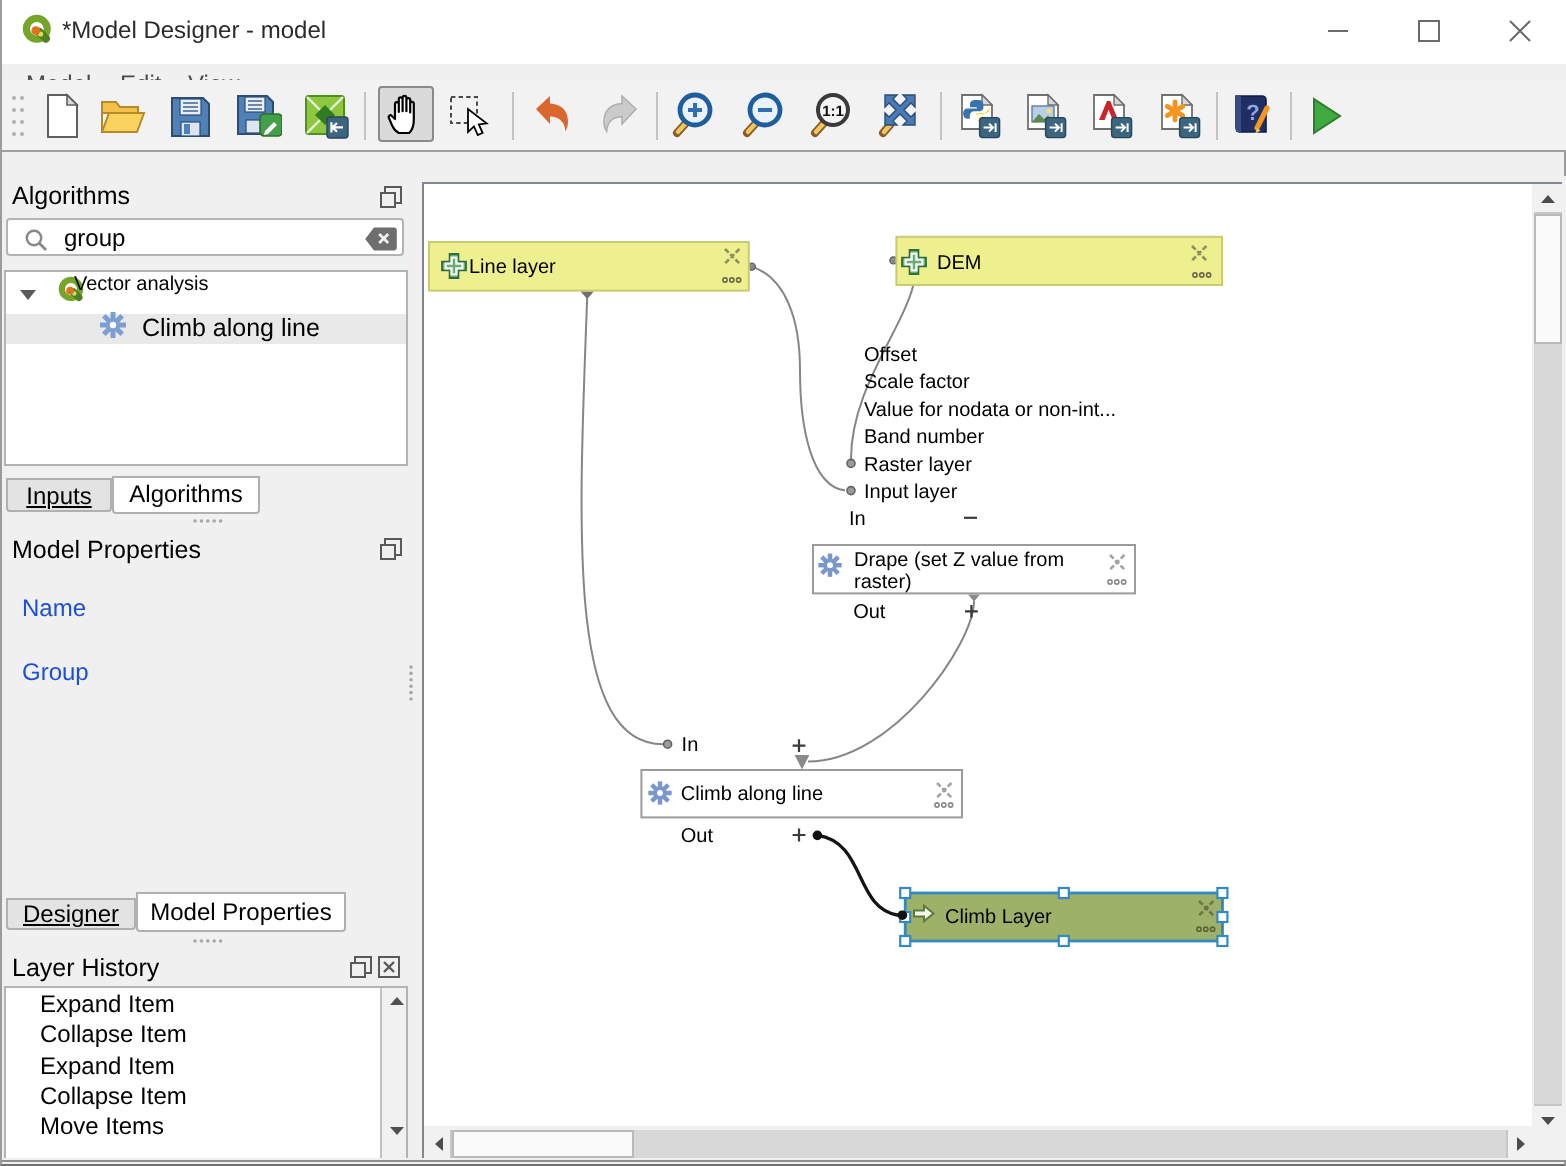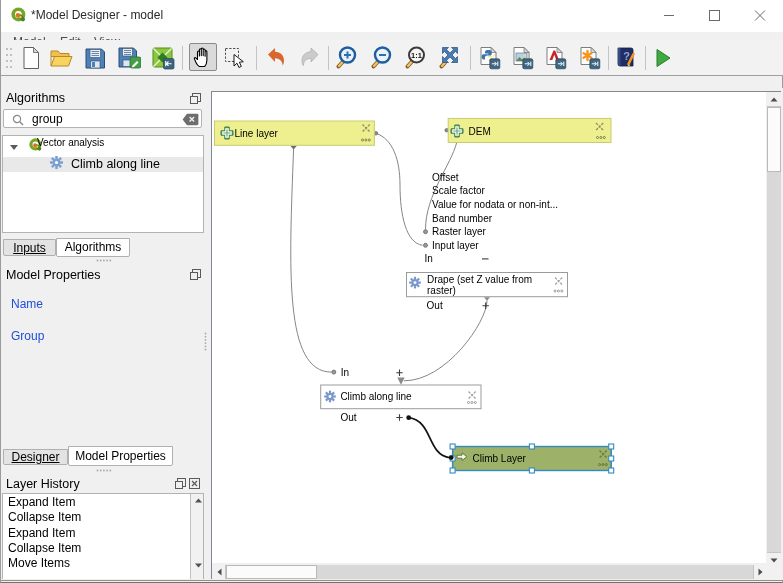--- a/index.html
+++ b/index.html
@@ -20,21 +20,21 @@
 border:1px solid #b3b3b3;border-radius:2px;}
 .tab{position:absolute;font-size:12px;text-align:center;border:1px solid #b0b0b0;}
 .tab.on{background:#ffffff;border-radius:0 0 2px 2px;z-index:2;}
 .tab.off{background:#e3e3e3;border-radius:0 0 2px 2px;text-decoration:underline;}
 .fieldlabel{position:absolute;font-size:12px;color:#1d4ed8;}
 .tinput{position:absolute;left:44px;width:148px;height:19px;background:#fff;border:1px solid #b3b3b3;
 border-radius:2px;font-size:11.5px;color:#a2a2a2;line-height:17px;padding-left:5px;white-space:nowrap;overflow:hidden;}
 #canvasframe{position:absolute;left:210px;top:91px;width:571px;height:489px;}
 #canvas{position:absolute;left:1px;top:1px;width:554px;height:471px;background:#ffffff;overflow:hidden;}
 #cansvg{position:absolute;left:-211px;top:-92px;}
-.undoitem{font-size:12px;color:#000;height:15.3px;line-height:15.3px;padding-left:5px;white-space:nowrap;}
+.undoitem{font-size:12px;color:#000;height:15.3px;line-height:15.3px;padding-left:17px;white-space:nowrap;}
 </style></head>
 <body>
 <div id="win">
 
   <div id="titlebar">
     <svg class="abs" style="left:10px;top:7px" width="16" height="16" viewBox="0 0 16 16">
       <circle cx="7.4" cy="7.4" r="5.2" fill="none" stroke="#76a52c" stroke-width="3.6"></circle>
       <rect x="6.6" y="7.2" width="8.6" height="4.1" rx="2" fill="#4e8123" transform="rotate(45 8.9 9.3)"></rect>
       <circle cx="9.3" cy="10" r="1.3" fill="#d9dc57"></circle>
       <circle cx="6.9" cy="8.3" r="2.2" fill="#e2711c"></circle>

